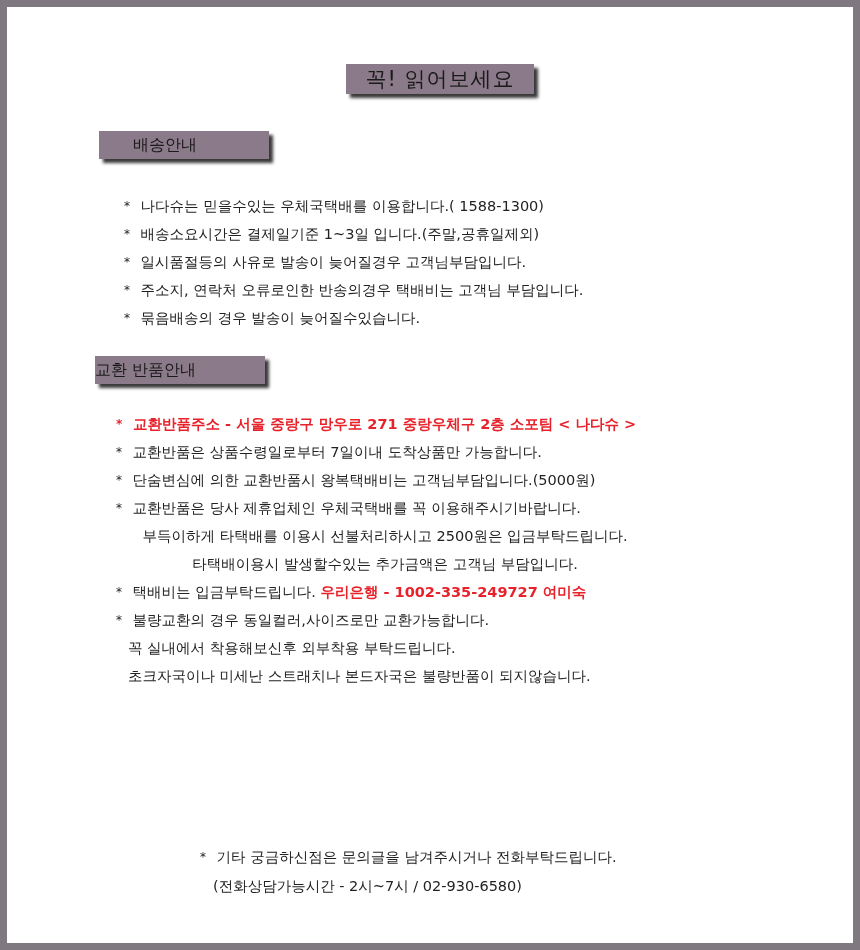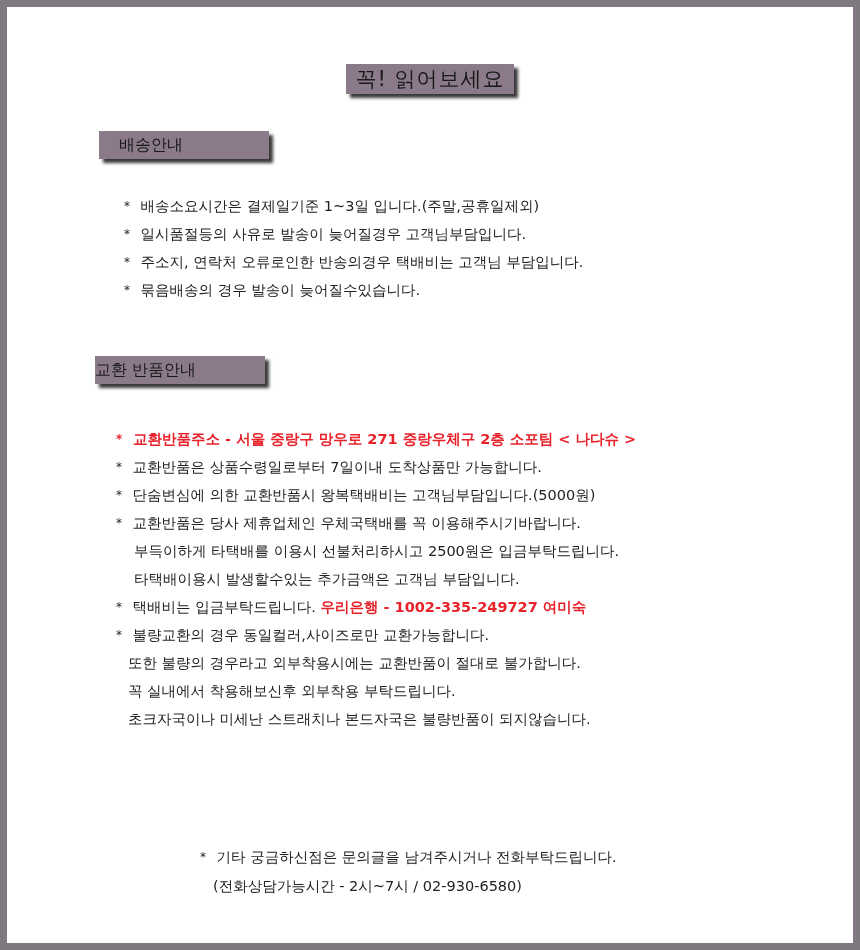--- a/index.html
+++ b/index.html
@@ -6,70 +6,70 @@
   body {
     width: 860px; height: 950px; background: #ffffff;
     font-family: "DejaVu Sans", "Liberation Sans", sans-serif;
     color: #222; position: relative; overflow: hidden;
   }
   .frame {
     position: absolute; left: 0; top: 0; width: 860px; height: 950px;
     box-sizing: border-box; border: 7px solid #807880; background: #fff;
   }
   .title-box {
-    position: absolute; left: 346px; top: 64px; width: 168px; height: 30px;
+    position: absolute; left: 346px; top: 64px; width: 188px; height: 30px;
     background: #8b7a89; color: #1a1a1a; font-size: 21px; line-height: 30px;
     text-align: center; box-shadow: 4px 4px 3px #3a3a3a; letter-spacing: 1px;
   }
   .section-head {
     position: absolute; height: 28px; background: #8b7a89; color: #1a1a1a;
     font-size: 16px; line-height: 28px; box-shadow: 4px 4px 3px #3a3a3a;
     box-sizing: border-box;
   }
-  .sec1 { left: 99px; top: 131px; width: 170px; padding-left: 20px; }
+  .sec1 { left: 99px; top: 131px; width: 170px; padding-left: 34px; }
   .sec2 { left: 95px; top: 356px; width: 170px; }
   .list { position: absolute; margin: 0; padding: 0; list-style: none; font-size: 14.5px; }
   .list li { height: 28px; line-height: 28px; white-space: nowrap; }
   .star { display: inline-block; width: 12px; font-size: 12px; vertical-align: 1px; }
   .list1 { left: 124px; top: 192px; }
-  .list2 { left: 116px; top: 425px; }
-  .indent1 { padding-left: 18px; }
+  .list2 { left: 116px; top: 410px; }
+  .indent1 { padding-left: 18px; text-align: center; }
   .indent2 { padding-left: 12px; }
   .red { color: #e8222a; font-weight: bold; }
   .footer { position: absolute; left: 200px; top: 843px; font-size: 14.5px; }
   .footer div { height: 29px; line-height: 29px; white-space: nowrap; }
 </style>
 </head>
 <body>
 
 <div class="frame"></div>
 
 <div class="title-box">꼭! 읽어보세요</div>
 
 <div class="section-head sec1">배송안내</div>
 
 <ul class="list list1">
+  <li><span class="star">*</span> <span>나다슈는 믿을수있는 우체국택배를 이용합니다.( 1588-1300)</span></li>
   <li><span class="star">*</span> <span>배송소요시간은 결제일기준 1~3일 입니다.(주말,공휴일제외)</span></li>
   <li><span class="star">*</span> <span>일시품절등의 사유로 발송이 늦어질경우 고객님부담입니다.</span></li>
   <li><span class="star">*</span> <span> 주소지, 연락처 오류로인한 반송의경우 택배비는 고객님 부담입니다.</span></li>
   <li><span class="star">*</span> <span>묶음배송의 경우 발송이 늦어질수있습니다.</span></li>
 </ul>
 
 <div class="section-head sec2">교환 반품안내</div>
 
 <ul class="list list2">
   <li class="red"><span class="star">*</span> <span>교환반품주소 - 서울 중랑구 망우로 271 중랑우체구 2층 소포팀 &lt; 나다슈 &gt;</span></li>
   <li><span class="star">*</span> <span>교환반품은 상품수령일로부터 7일이내 도착상품만 가능합니다.</span></li>
   <li><span class="star">*</span> <span>단숨변심에 의한 교환반품시 왕복택배비는 고객님부담입니다.(5000원)</span></li>
   <li><span class="star">*</span> <span>교환반품은 당사 제휴업체인 우체국택배를 꼭 이용해주시기바랍니다.</span></li>
   <li class="indent1">부득이하게 타택배를 이용시 선불처리하시고 2500원은 입금부탁드립니다.</li>
   <li class="indent1">타택배이용시 발생할수있는 추가금액은 고객님 부담입니다.</li>
   <li><span class="star">*</span> <span>택배비는 입금부탁드립니다. </span><span class="red">우리은행 - 1002-335-249727 여미숙</span></li>
   <li><span class="star">*</span> <span>불량교환의 경우 동일컬러,사이즈로만 교환가능합니다.</span></li>
-  <li class="indent2">또한 불량의 경우라고 외부착용시에는 교환반품이 절대로 불가합니다.</li>
   <li class="indent2">꼭 실내에서 착용해보신후 외부착용 부탁드립니다.</li>
   <li class="indent2">초크자국이나 미세난 스트래치나 본드자국은 불량반품이 되지않습니다.</li>
 </ul>
 
 <div class="footer">
   <div><span class="star">*</span> <span>기타 궁금하신점은 문의글을 남겨주시거나 전화부탁드립니다.</span></div>
   <div style="padding-left:13px">(전화상담가능시간 - 2시~7시 / 02-930-6580)</div>
 </div>
 
 </body></html>

